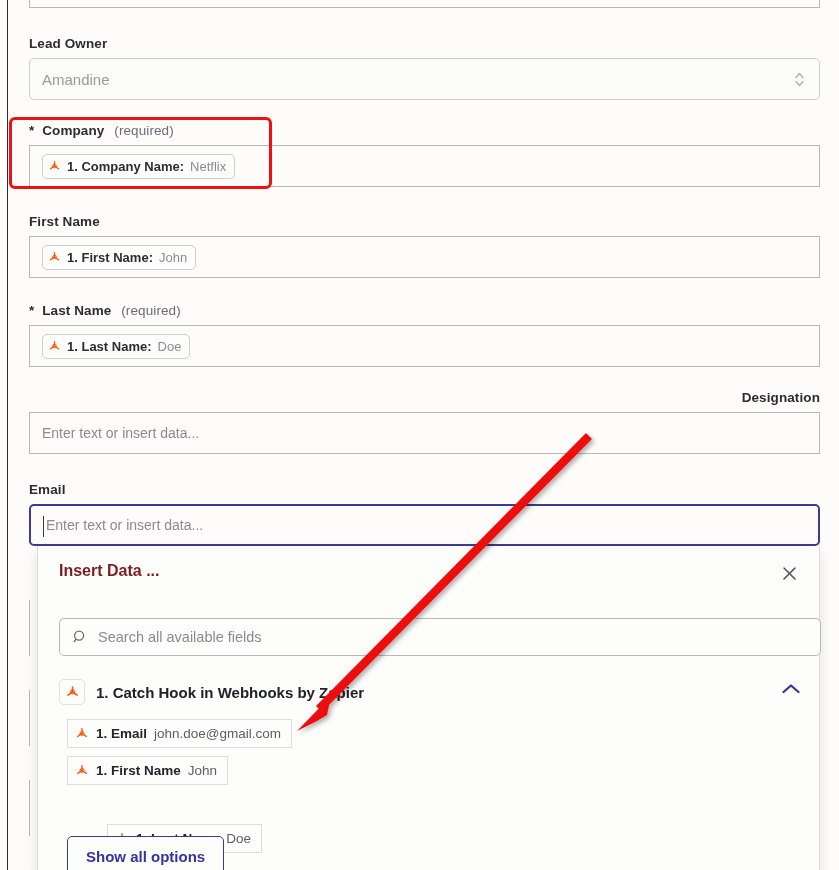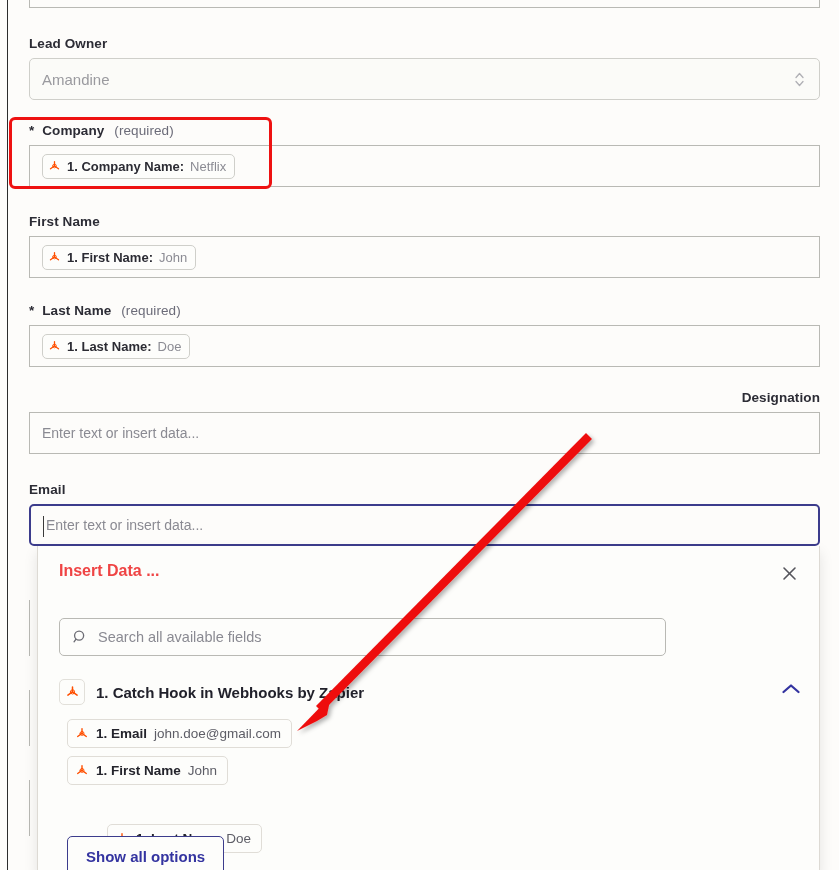--- a/index.html
+++ b/index.html
@@ -132,34 +132,34 @@
     width: 783px; height: 330px;
     background: #fdfdfb;
     border: 1px solid #dddad4;
     border-top: none;
     border-radius: 0 0 6px 6px;
     box-shadow: 0 6px 14px rgba(0,0,0,.10);
     z-index: 9;
   }
   .dd-title {
     position: absolute; left: 21px; top: 16px;
-    font-size: 16px; font-weight: 700; color: #ef4444;
+    font-size: 16px; font-weight: 700; color: #7f1d1d;
   }
   .dd-close {
     position: absolute; right: 20px; top: 17px;
     width: 20px; height: 20px;
     display: flex; align-items: center; justify-content: center;
     color: #55555c;
     cursor: pointer;
   }
   .dd-close svg { display:block; }
 
   .dd-search {
     position: absolute; left: 21px; top: 72px;
-    width: 607px; height: 38px;
+    width: 762px; height: 38px;
     border: 1px solid #b9b9b4;
     border-radius: 5px;
     background: #fdfdfb;
     display: flex; align-items: center;
     padding: 0 12px;
     gap: 10px;
   }
   .dd-search .ph { font-size: 14.5px; color: #8a8a92; }
   .search-icon { width:16px; height:16px; display:block; color:#6c6c74; }
 
@@ -182,21 +182,21 @@
     position: absolute; right: 18px; top: 137px;
     color: #3c3c8c;
     cursor: pointer;
   }
   .dd-chevron svg { display:block; }
 
   .dd-option {
     position: absolute; left: 58px;
     height: 29px;
     border: 1px solid #e0ddd7;
-    border-radius: 5px;
+    border-radius: 0;
     background: #fdfdfb;
     display: inline-flex; align-items: center;
     gap: 7px;
     padding: 0 10px 0 7px;
     font-size: 13.5px;
     white-space: nowrap;
     cursor: pointer;
   }
   .dd-option .opt-key { font-weight: 700; color: #24242c; }
   .dd-option .opt-val { color: #5d5d66; font-weight: 400; }

